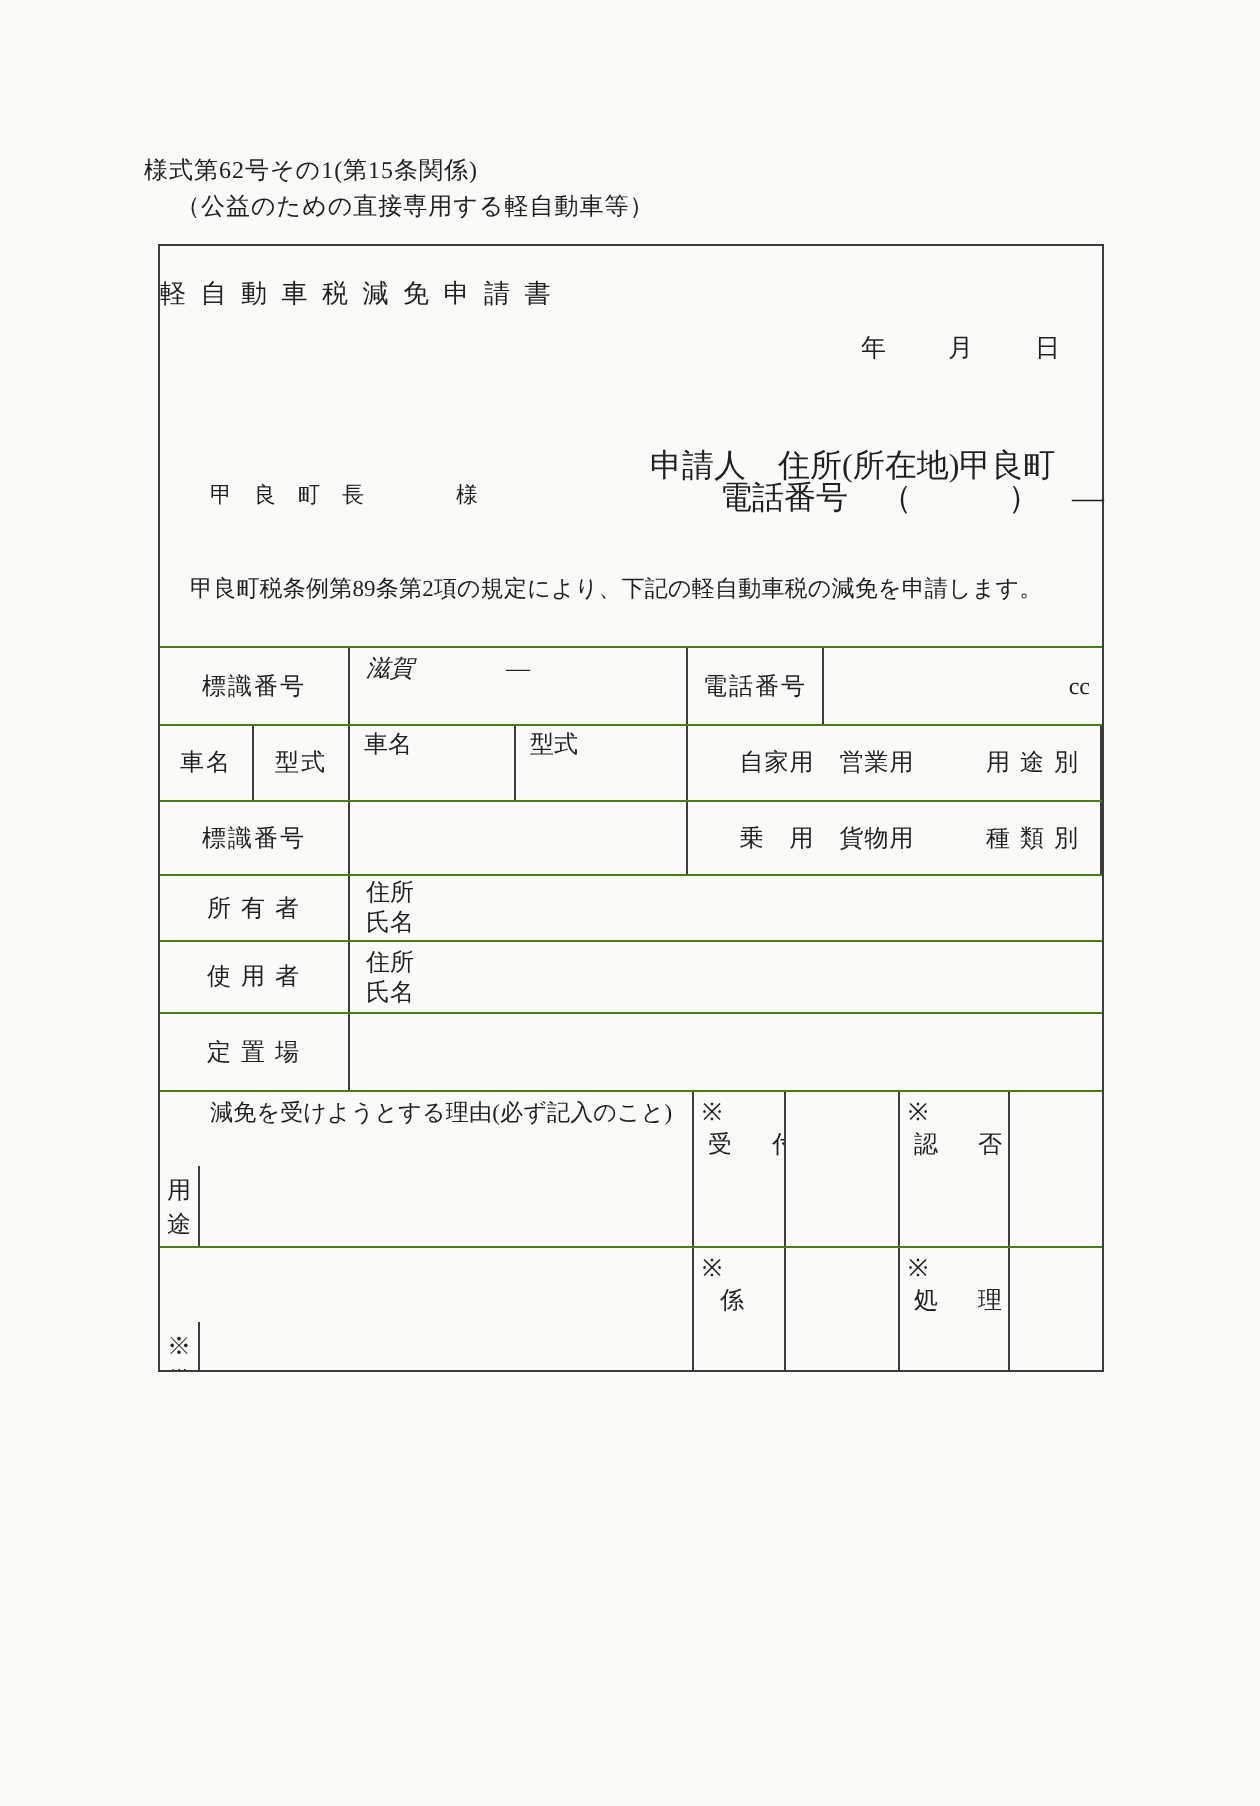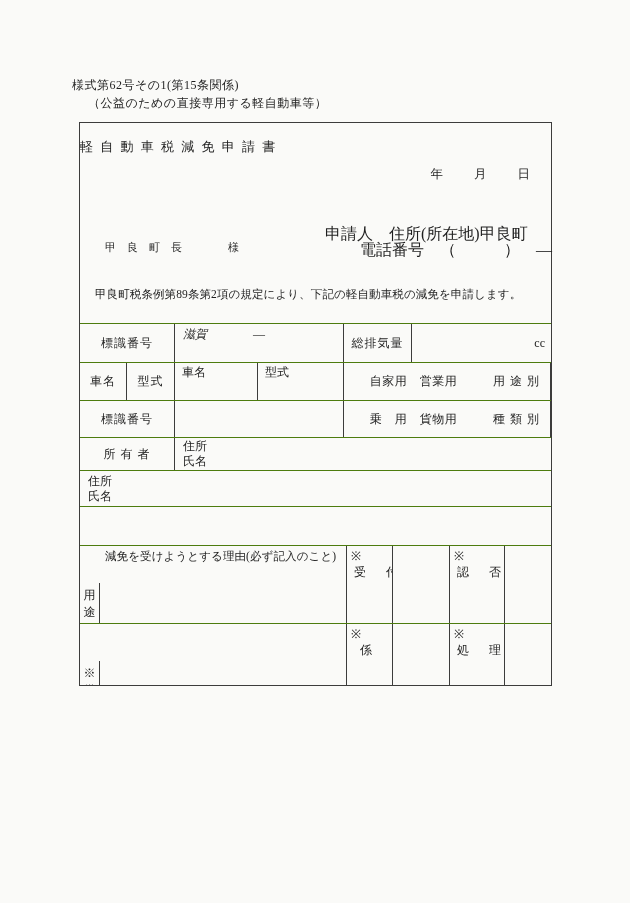--- a/index.html
+++ b/index.html
@@ -72,21 +72,21 @@
 
     <div class="declaration">甲良町税条例第89条第2項の規定により、下記の軽自動車税の減免を申請します。</div>
 
     <div class="grid">
 
       <div class="row" style="height:39px">
         <div class="c center" style="width:95px">標識番号</div>
         <div class="c plate" style="width:169px">
           <div><span class="pn">滋賀</span><span>―</span></div>
         </div>
-        <div class="c center" style="width:68px">総排気量</div>
+        <div class="c center" style="width:68px">電話番号</div>
         <div class="c last ccval" style="width:139px">
             <span>cc</span>
           </div>
       </div>
 
       <div class="row" style="height:38px">
         <div class="c center" style="width:47px">車名</div>
         <div class="c center" style="width:48px">型式</div>
         <div class="c tl" style="width:83px">車名</div>
         <div class="c tl" style="width:86px">型式</div>
@@ -103,27 +103,29 @@
 
       <div class="row" style="height:33px">
         <div class="c center" style="width:95px">所 有 者</div>
         <div class="c last two" style="width:376px">
           <div>住所</div>
           <div>氏名</div>
         </div>
       </div>
 
       <div class="row" style="height:36px">
+        <div class="c center" style="width:95px">使 用 者</div>
         <div class="c last two" style="width:376px">
           <div>住所</div>
           <div>氏名</div>
         </div>
       </div>
 
       <div class="row" style="height:39px">
+        <div class="c center" style="width:95px">定 置 場</div>
         <div class="c last" style="width:376px"></div>
       </div>
 
       <div class="row" style="height:78px">
         <div class="c vert" style="width:20px">用途事由</div>
         <div class="c reason" style="width:247px">減免を受けようとする理由(必ず記入のこと)</div>
         <div class="c stamp" style="width:46px">
           <div>※</div>
           <div class="lbl">受　付</div>
         </div>

